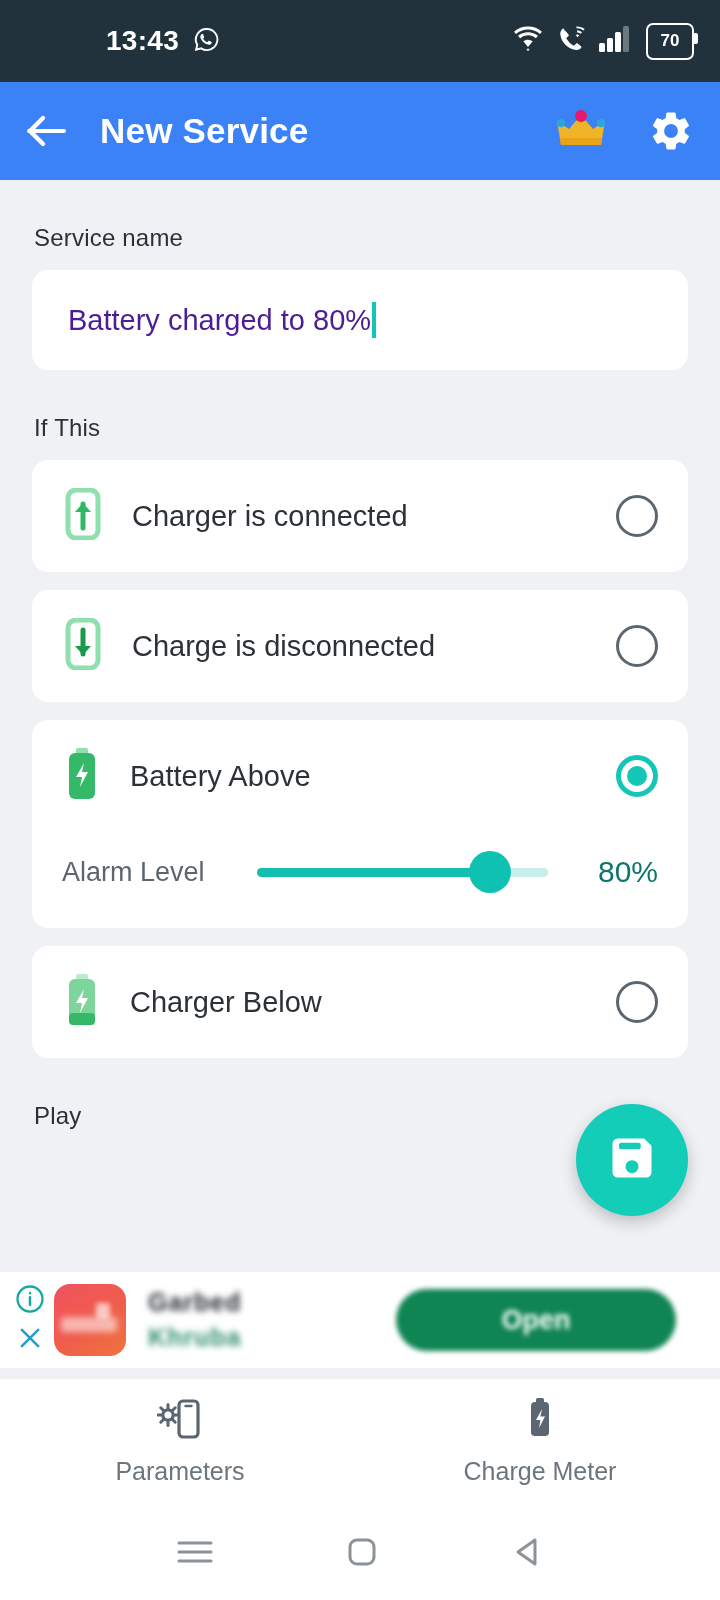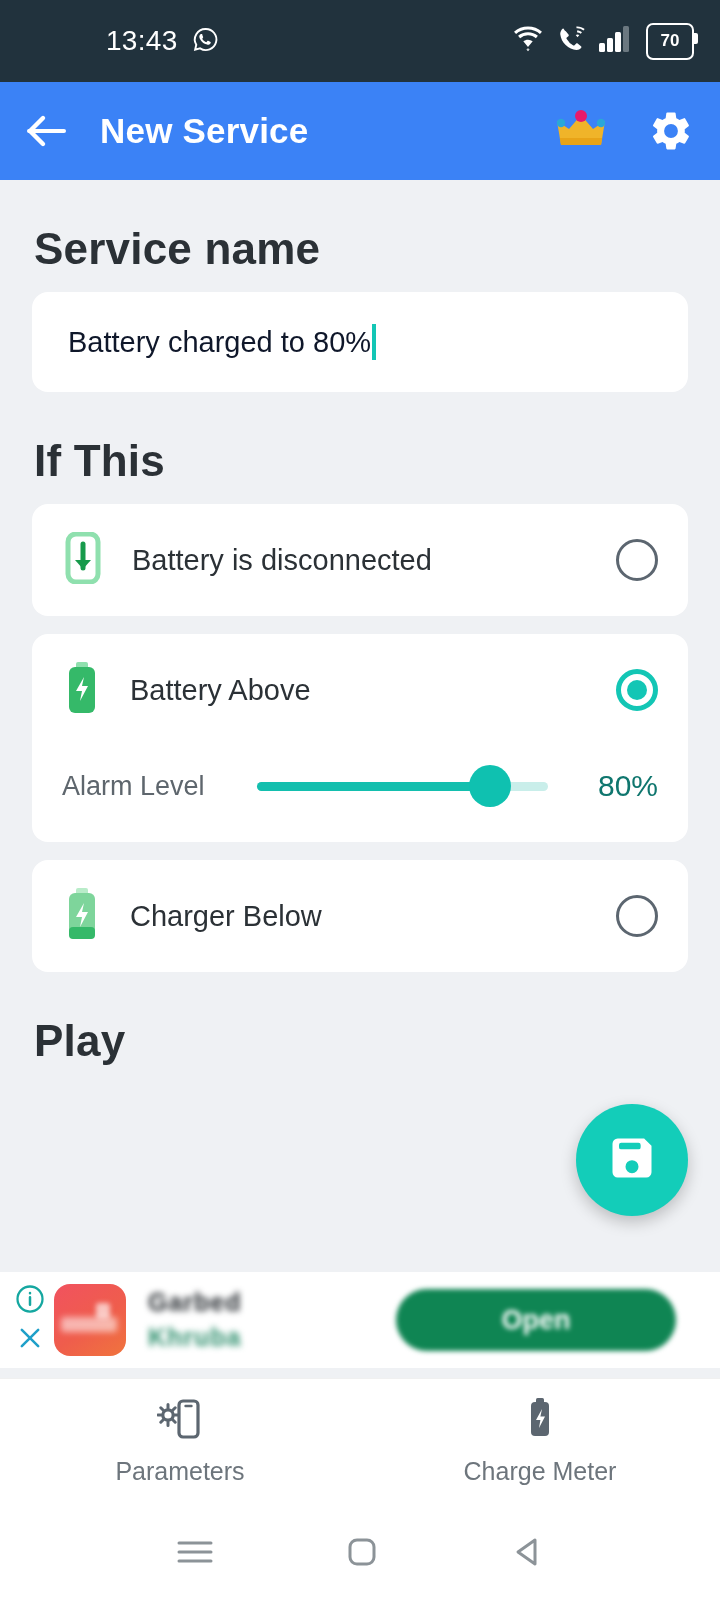--- a/index.html
+++ b/index.html
@@ -20,21 +20,21 @@
   
   .statusbar {
     height: 82px;
     background: #21323d;
     display: flex;
     align-items: center;
     padding: 0 26px;
     flex: 0 0 auto;
   }
   .sb-left { display: flex; align-items: center; gap: 14px; margin-left: 80px; }
-  .sb-time { color: #ffffff; font-size: 28px; font-weight: 400; letter-spacing: .3px; }
+  .sb-time { color: #ffffff; font-size: 28px; font-weight: 700; letter-spacing: .3px; }
   .sb-spacer { flex: 1; }
   .sb-right { display: flex; align-items: center; gap: 13px; }
   .sb-batt {
     width: 48px; height: 37px; border: 2.5px solid #ffffff; border-radius: 7px;
     color: #fff; font-size: 17px; display: flex; align-items: center;
     justify-content: center; position: relative; font-weight: 600;
   }
   .sb-batt:after {
     content: ""; position: absolute; right: -6px; top: 8px;
     width: 4px; height: 11px; background: #fff; border-radius: 0 2px 2px 0;
@@ -58,31 +58,31 @@
   .icon-btn { display: flex; align-items: center; justify-content: center; cursor: pointer; }
 
   
   .content {
     flex: 1 1 auto;
     position: relative;
     overflow: hidden;
     padding: 0 32px;
   }
   .section-title {
-    font-size: 44px; color: #2b3136; font-weight: 700;
+    font-size: 24px; color: #2b3136; font-weight: 400;
     margin: 44px 0 18px 2px; letter-spacing: .2px;
   }
   .sec-first { margin-top: 44px; }
 
   .textfield {
     background: #ffffff; border-radius: 16px;
     height: 100px; display: flex; align-items: center;
     padding: 0 36px;
   }
-  .textfield .tv { font-size: 29px; color: #0f172a; }
+  .textfield .tv { font-size: 29px; color: #4c1d95; }
   .caret {
     display: inline-block; width: 4px; height: 36px;
     background: #13c6b5; margin-left: 1px; vertical-align: -7px;
   }
 
   .card {
     background: #ffffff; border-radius: 16px;
     margin-bottom: 18px; padding: 0 30px;
   }
   .card-row {
@@ -286,31 +286,44 @@
 
     <div class="section-title sec-first">Service name</div>
 
     <div class="textfield">
       <span class="tv">Battery charged to 80%</span>
         <span class="caret"></span>
     </div>
 
     <div class="section-title">If This</div>
 
+    <div class="card">
+      <div class="card-row">
+        <span>
+          <svg width="42" height="52" viewBox="0 0 42 52">
+            <rect x="6" y="2" width="30" height="48" rx="8" fill="#ffffff" stroke="#8fe0ae" stroke-width="5"></rect>
+            <path d="M21 40V16" stroke="#30b765" stroke-width="5" stroke-linecap="round"></path>
+            <path d="M13 24l8-9 8 9" fill="#30b765"></path>
+          </svg>
+        </span>
+        <span class="card-label">Charger is connected</span>
+        <span class="radio"></span>
+      </div>
+    </div>
 
     <div class="card">
       <div class="card-row">
         <span>
           <svg width="42" height="52" viewBox="0 0 42 52">
             <rect x="6" y="2" width="30" height="48" rx="8" fill="#ffffff" stroke="#8fe0ae" stroke-width="5"></rect>
             <path d="M21 12v24" stroke="#179a4b" stroke-width="5" stroke-linecap="round"></path>
             <path d="M13 28l8 9 8-9" fill="#179a4b"></path>
           </svg>
         </span>
-        <span class="card-label">Battery is disconnected</span>
+        <span class="card-label">Charge is disconnected</span>
         <span class="radio"></span>
       </div>
     </div>
 
     <div class="card">
       <div class="card-row">
         <span>
           <svg width="40" height="54" viewBox="0 0 40 54">
             <rect x="14" y="1" width="12" height="7" rx="2" fill="#8fe0ae"></rect>
             <rect x="7" y="6" width="26" height="46" rx="6" fill="#35b969"></rect>

